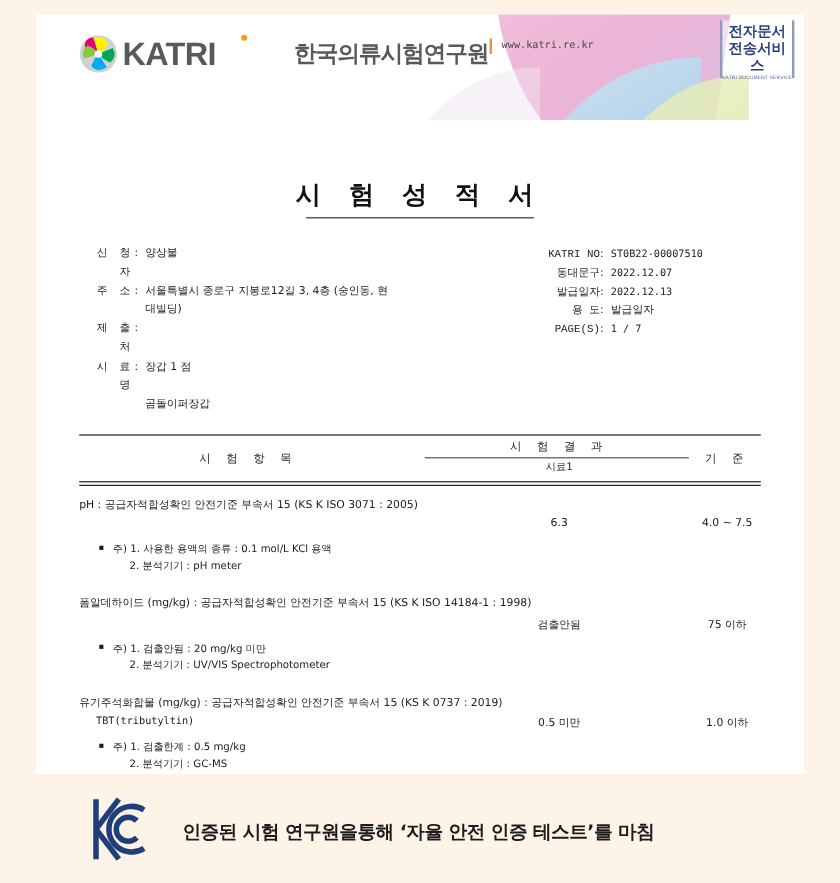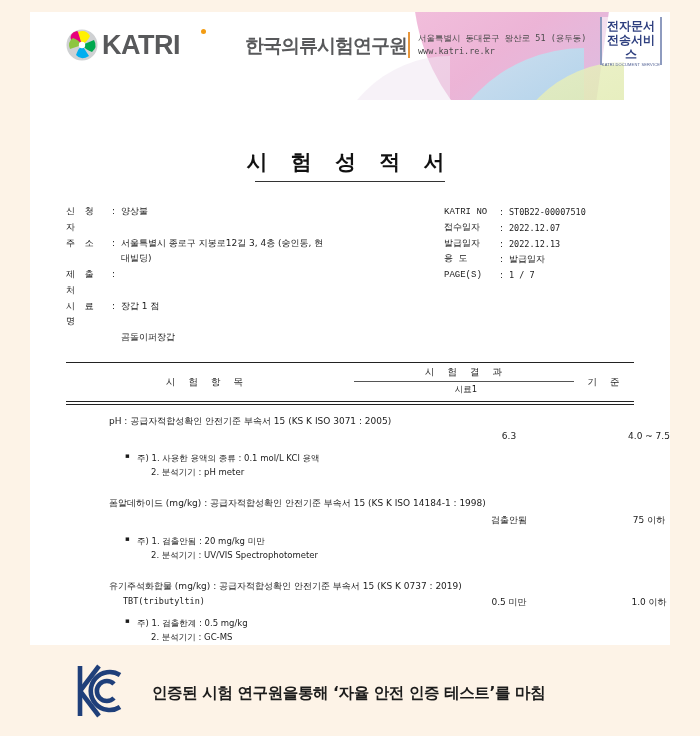--- a/index.html
+++ b/index.html
@@ -194,20 +194,21 @@
   }
   #meta-left { width: 330px; }
   #meta-right { width: 190px; padding-top: 1px; }
 
   .meta-line { display: flex; }
   .meta-label {
     display: inline-block;
     width: 46px;
     flex: 0 0 46px;
     letter-spacing: 3.5px;
+    text-align: right;
   }
   .meta-label-mono {
     font-family: Liberation Mono, monospace;
     letter-spacing: 0;
     width: 56px;
     flex: 0 0 56px;
   }
   .meta-colon { flex: 0 0 9px; }
   .meta-value { flex: 1 1 auto; }
   .meta-value-mono { font-family: "DejaVu Sans Mono", monospace; font-size: 8.5px; }
@@ -252,21 +253,21 @@
   #th-standard {
     position: absolute;
     left: 505px; top: 13px;
     width: 70px;
     text-align: center;
     letter-spacing: 5px;
   }
 
   #table-body { padding-top: 9px; min-height: 248px; }
 
-  .test-group { margin-bottom: 2px; margin-left: 43px; }
+  .test-group { margin-bottom: 2px; }
   .test-head {
     font-size: 9px;
     line-height: 1.6;
     margin-bottom: 0;
     white-space: nowrap;
   }
 
   .value-row {
     position: relative;
     height: 19px;
@@ -355,21 +356,20 @@
         </svg>
       </div>
       <div style="display:flex;align-items:center;gap:32px;">
         <span id="katri-wordmark">KATRI</span>
         <span id="katri-dot"></span>
         <span id="katri-korean">한국의류시험연구원</span>
       </div>
     </div>
 
     <div id="contact-block">
-      <div>서울특별시 동대문구 왕산로 51 (용두동)</div>
       <div>www.katri.re.kr</div>
     </div>
 
     <div id="edoc-badge">
       <div class="edoc-line">전자문서</div>
       <div class="edoc-line">전송서비스</div>
       <div id="edoc-sub">KATRI DOCUMENT SERVICE</div>
     </div>
   </div>
 
@@ -405,21 +405,21 @@
         <div class="meta-cont">곰돌이퍼장갑</div>
       </div>
 
       <div id="meta-right">
         <div class="meta-line">
           <span class="meta-label meta-label-mono">KATRI NO</span>
           <span class="meta-colon">:</span>
           <span class="meta-value meta-value-mono">ST0B22-00007510</span>
         </div>
         <div class="meta-line">
-          <span class="meta-label meta-label-mono">접수일자</span>
+          <span class="meta-label meta-label-mono">동대문구</span>
           <span class="meta-colon">:</span>
           <span class="meta-value meta-value-mono">2022.12.07</span>
         </div>
         <div class="meta-line">
           <span class="meta-label meta-label-mono">발급일자</span>
           <span class="meta-colon">:</span>
           <span class="meta-value meta-value-mono">2022.12.13</span>
         </div>
         <div class="meta-line">
           <span class="meta-label meta-label-mono">용    도</span>

